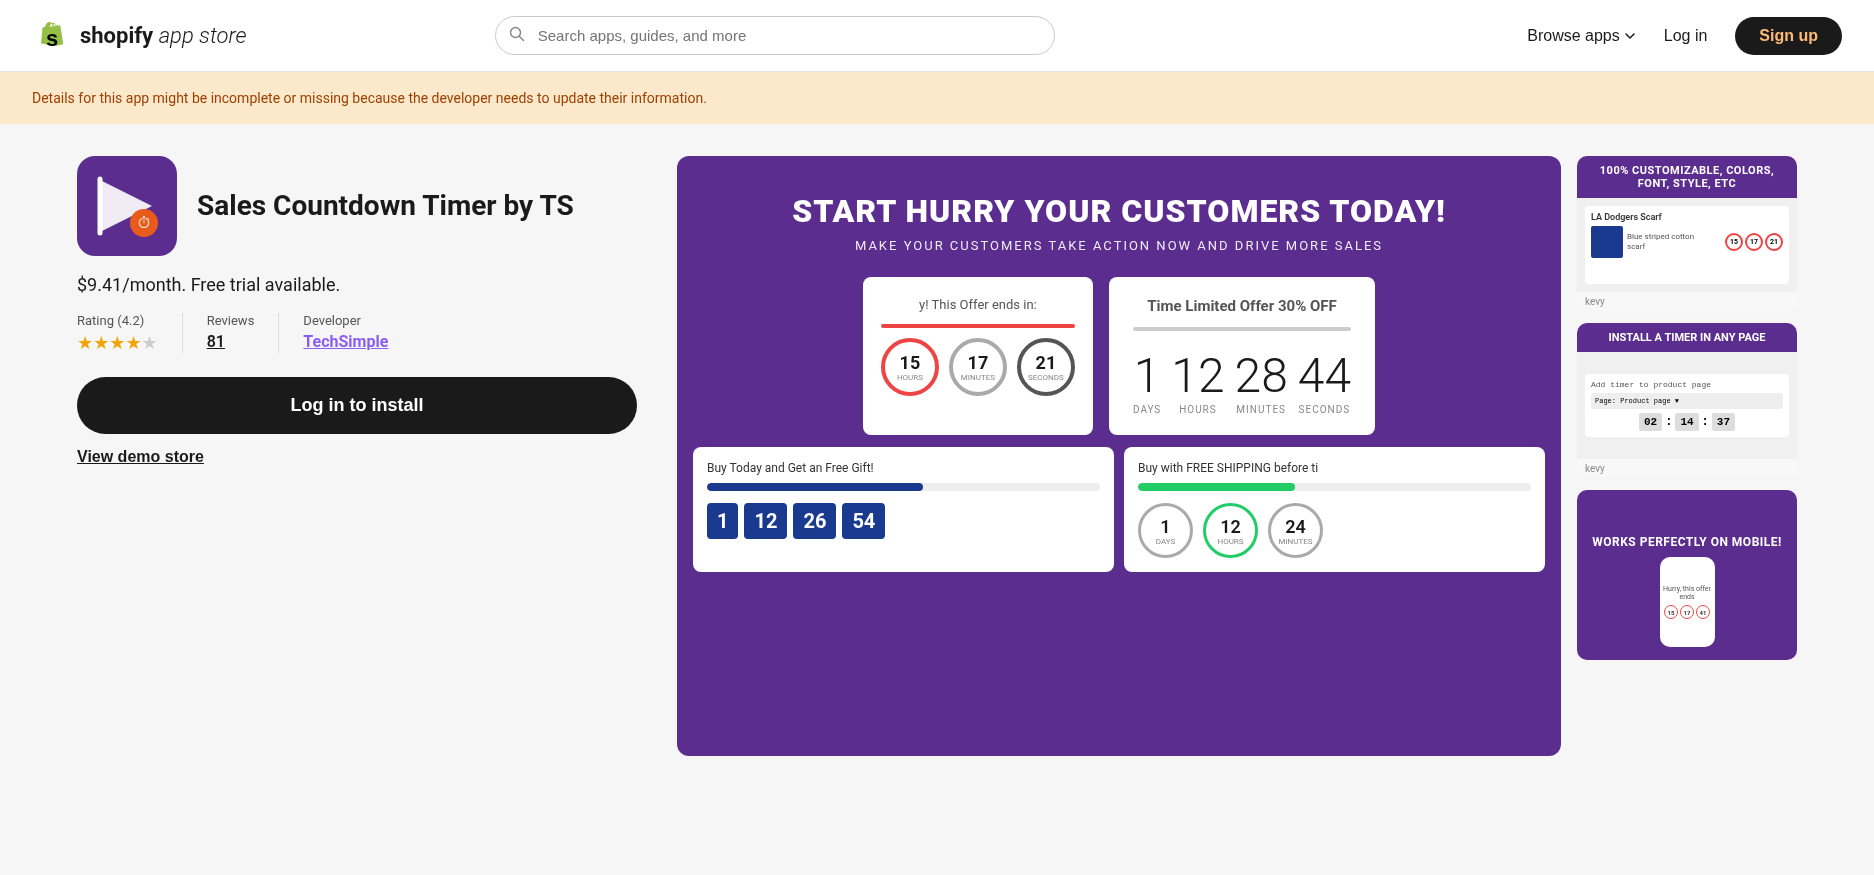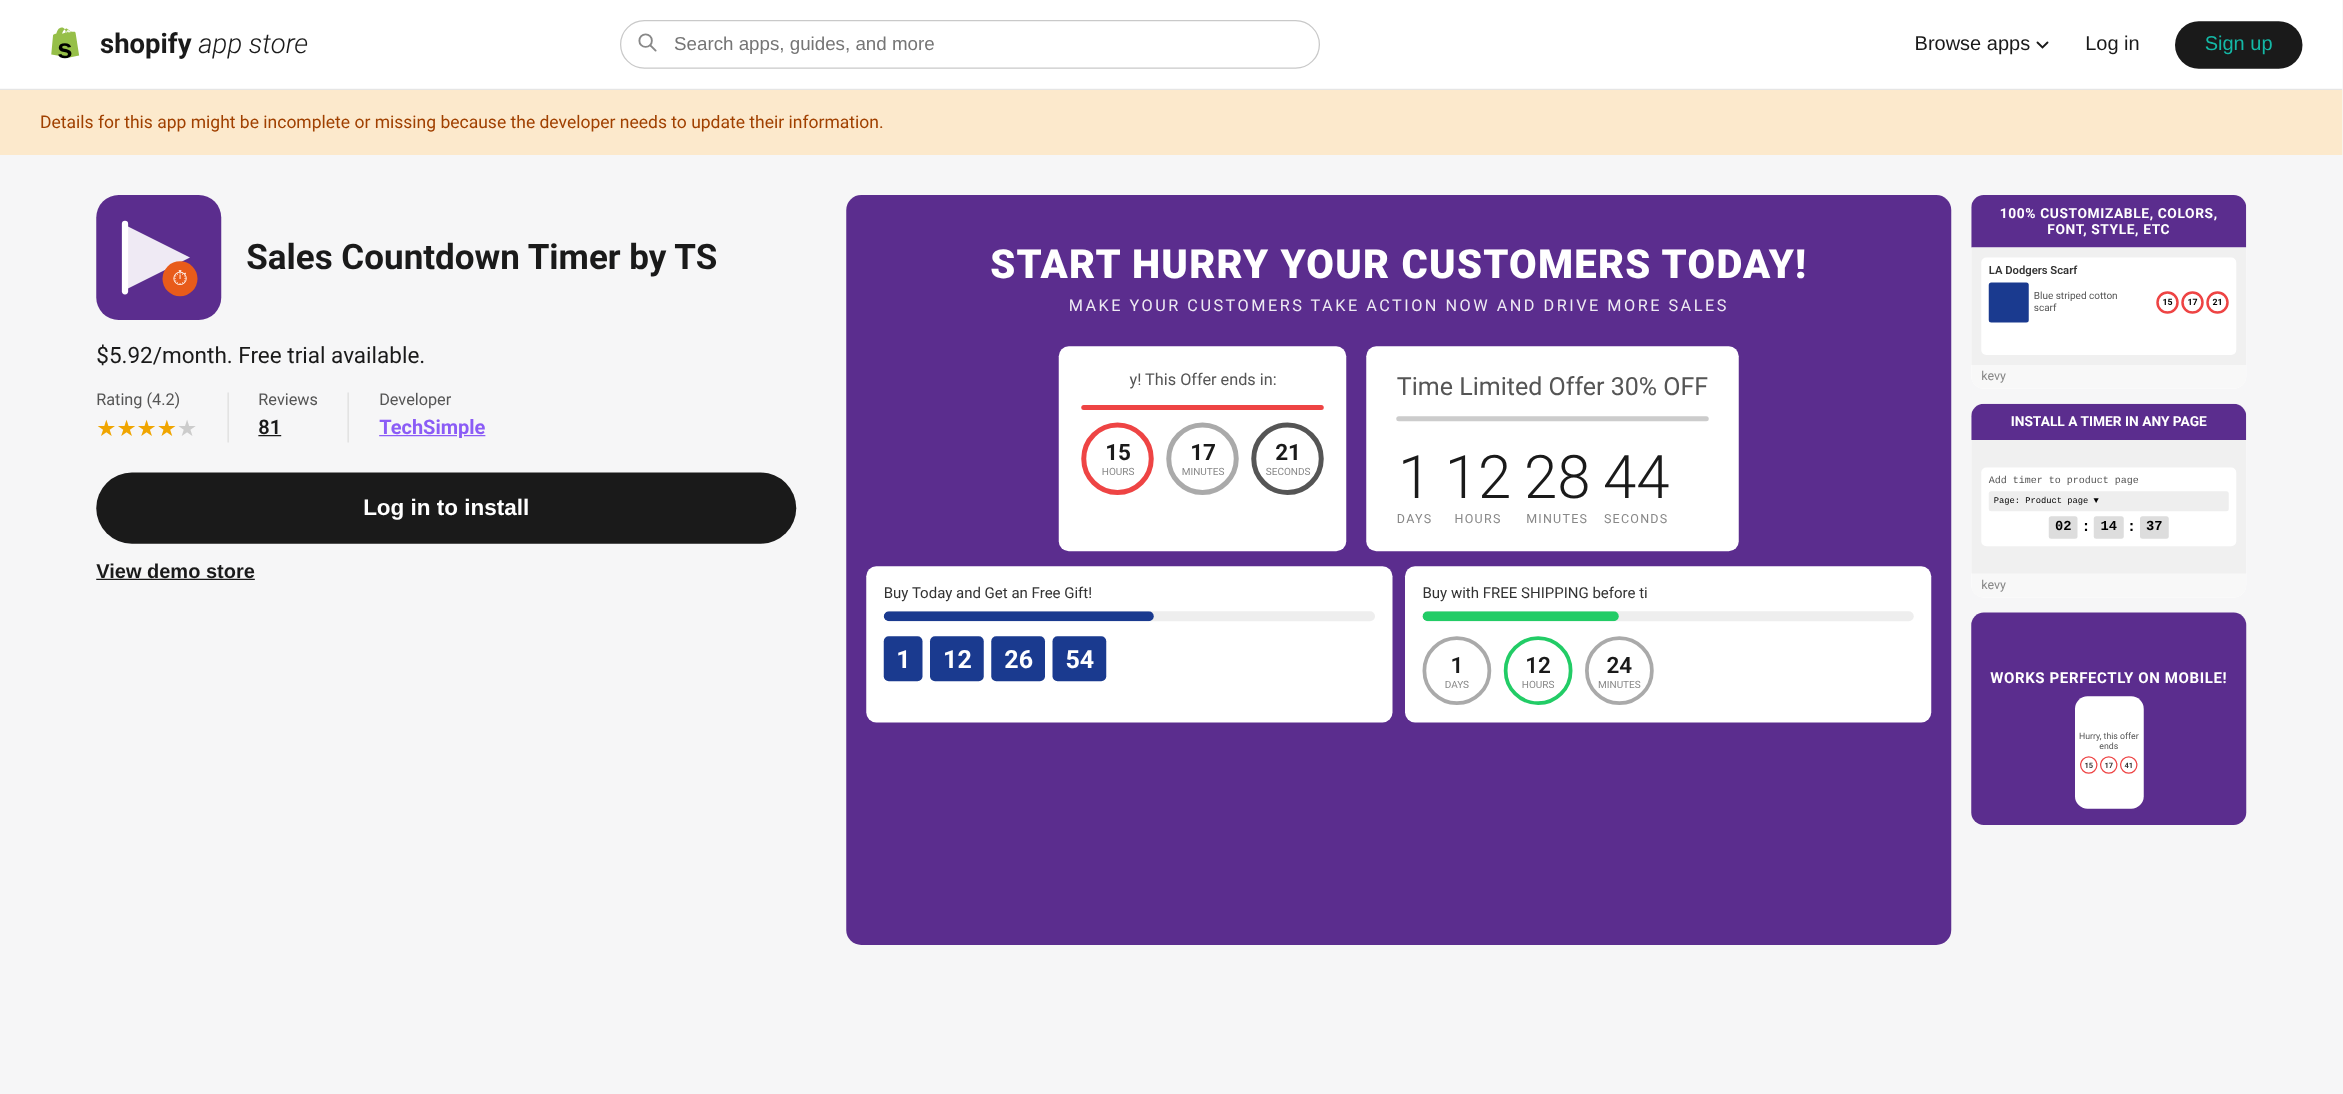--- a/index.html
+++ b/index.html
@@ -80,22 +80,22 @@
     .login-btn {
       font-size: 16px;
       font-weight: 500;
       color: #1a1a1a;
       background: none;
       border: none;
       cursor: pointer;
     }
     .signup-btn {
       font-size: 16px;
-      font-weight: 400;
-      color: #14b8a6;
+      font-weight: 700;
+      color: #fdba74;
       background: #1a1a1a;
       border: none;
       border-radius: 30px;
       padding: 10px 24px;
       cursor: pointer;
     }
 
     
     .banner {
       background: #fce9cc;
@@ -454,21 +454,21 @@
         <svg viewBox="0 0 70 70" xmlns="http://www.w3.org/2000/svg">
           <polygon points="10,10 60,35 10,60" fill="white" opacity="0.9"></polygon>
           <line x1="8" y1="8" x2="8" y2="62" stroke="white" stroke-width="5" stroke-linecap="round"></line>
           <circle cx="52" cy="52" r="14" fill="#e85b1a"></circle>
           <text x="52" y="57" text-anchor="middle" font-size="16" fill="white">⏱</text>
         </svg>
       </div>
       <h1 class="app-title">Sales Countdown Timer by TS</h1>
     </div>
 
-    <p class="app-price">$5.92/month. Free trial available.</p>
+    <p class="app-price">$9.41/month. Free trial available.</p>
 
     <div class="app-meta">
       <div class="meta-group">
         <span class="meta-label">Rating (4.2)</span>
         <span class="stars">★★★★<span class="star-empty">★</span></span>
       </div>
       <div class="separator"></div>
       <div class="meta-group">
         <span class="meta-label">Reviews</span>
         <span class="reviews-count">81</span>
@@ -506,21 +506,21 @@
                 <span class="lbl">MINUTES</span>
               </div>
               <div class="circle-timer" style="border-color:#555;">
                 <span class="num">21</span>
                 <span class="lbl">SECONDS</span>
               </div>
             </div>
           </div>
 
           <div class="timer-card" style="padding:20px 24px;">
-            <div class="timer-card-title" style="font-size:20px;font-weight:400;">Time Limited Offer 30% OFF</div>
+            <div class="timer-card-title" style="font-size:15px;font-weight:700;">Time Limited Offer 30% OFF</div>
             <div style="width:100%;height:4px;background:#ccc;border-radius:2px;margin-bottom:16px;"></div>
             <div class="digit-timer">
               <div class="digit-box">
                 <span class="num" style="font-size:48px;">1</span>
                 <span class="lbl">DAYS</span>
               </div>
               <div class="digit-box">
                 <span class="num" style="font-size:48px;">12</span>
                 <span class="lbl">HOURS</span>
               </div>

